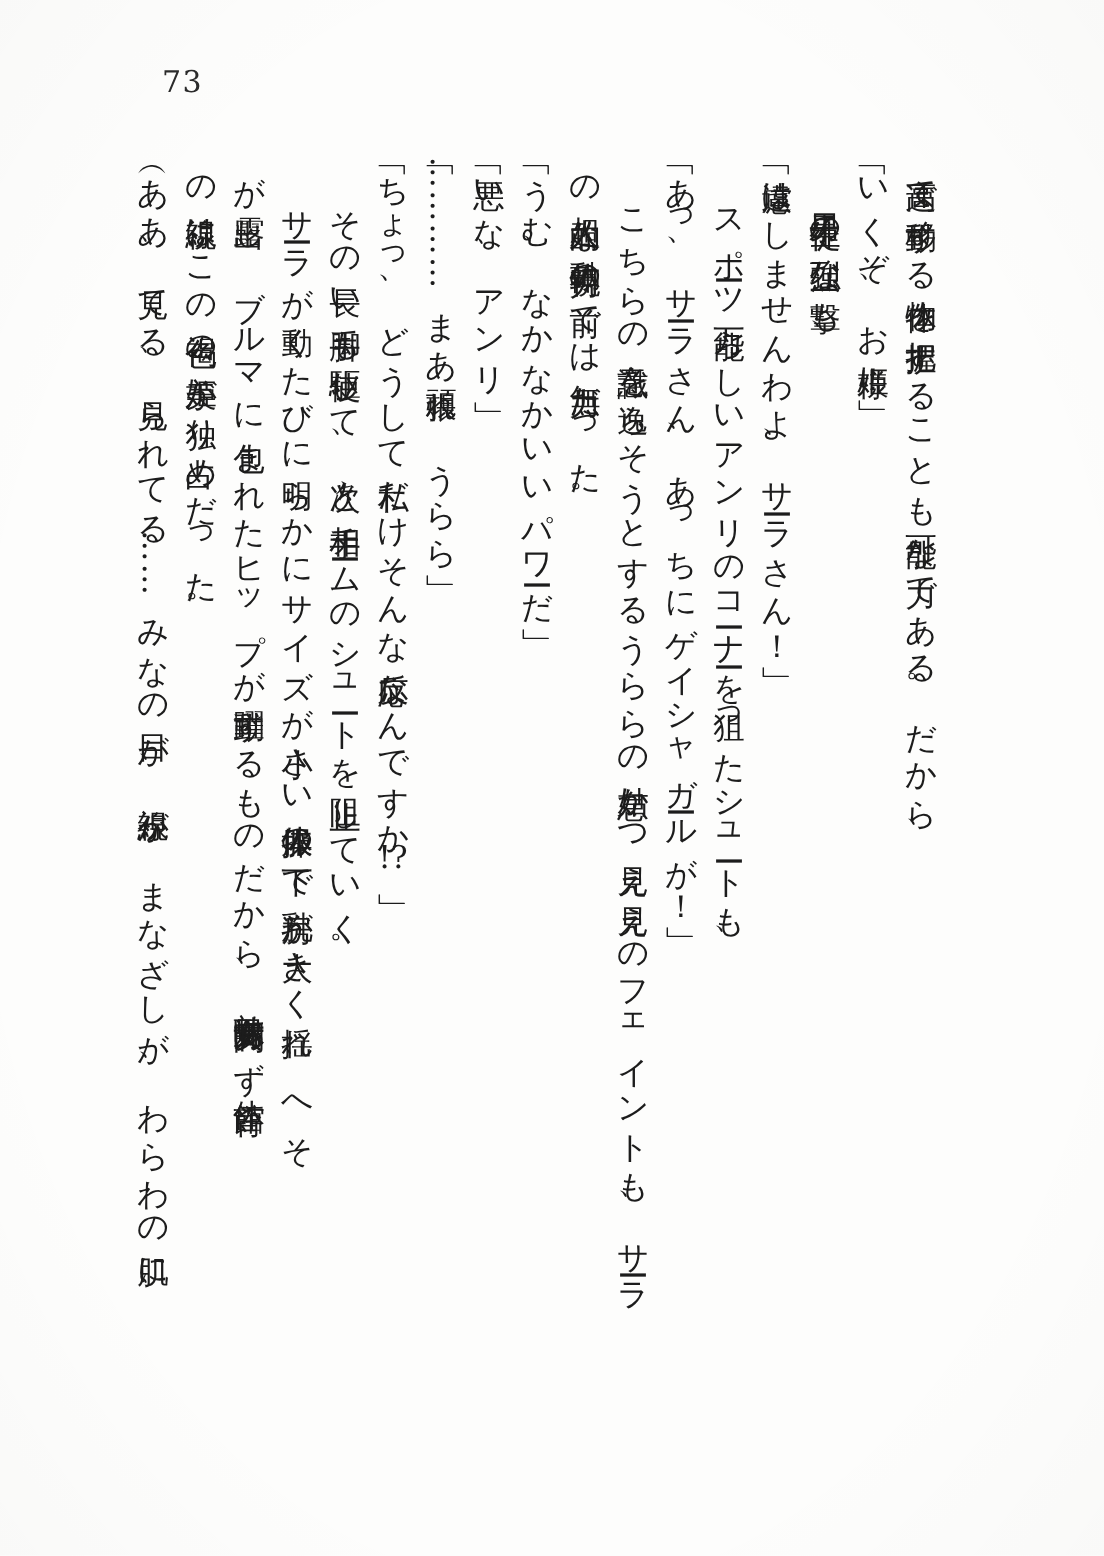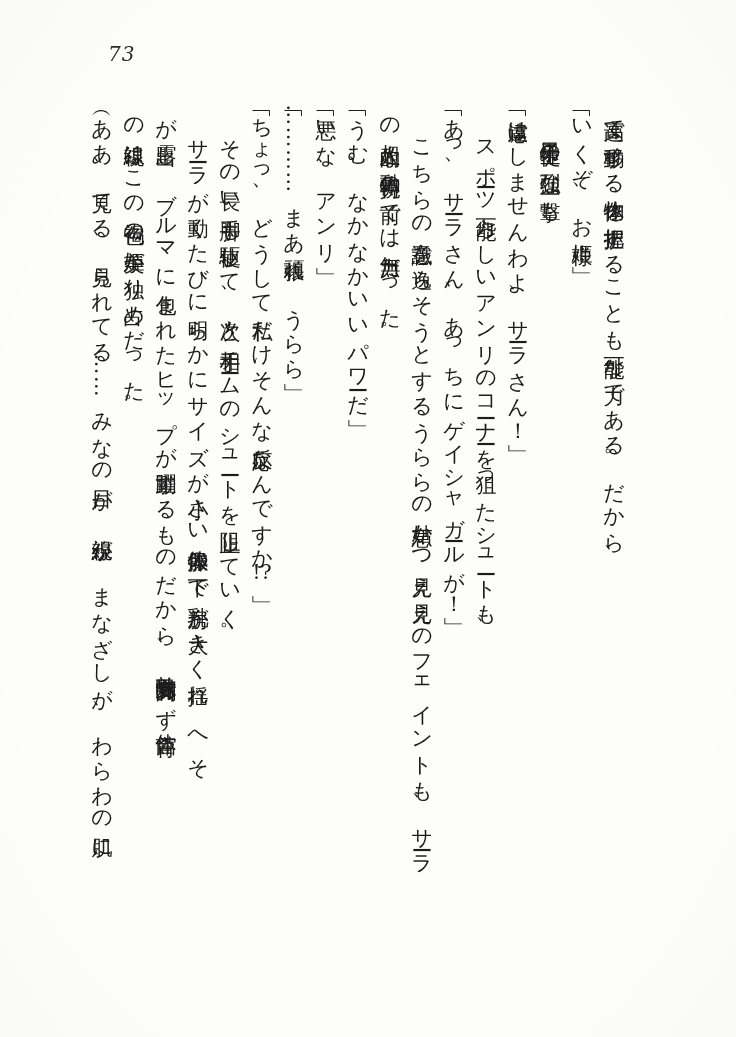--- a/index.html
+++ b/index.html
@@ -21,21 +21,20 @@
     background:
       radial-gradient(ellipse at 50% 50%, rgba(255,255,255,0) 70%, rgba(0,0,0,0.015) 100%);
   }
   .page-number {
     position: absolute;
     top: 42px;
     left: 108px;
     font-size: 20px;
     letter-spacing: 1px;
     color: #2b2b2b;
-    font-style: italic;
   }
   .text-block {
     position: absolute;
     top: 103px;
     right: 106px;
     height: 858px;
     writing-mode: vertical-rl;
     text-orientation: mixed;
     color: #1c1c1c;
     font-size: 21px;

